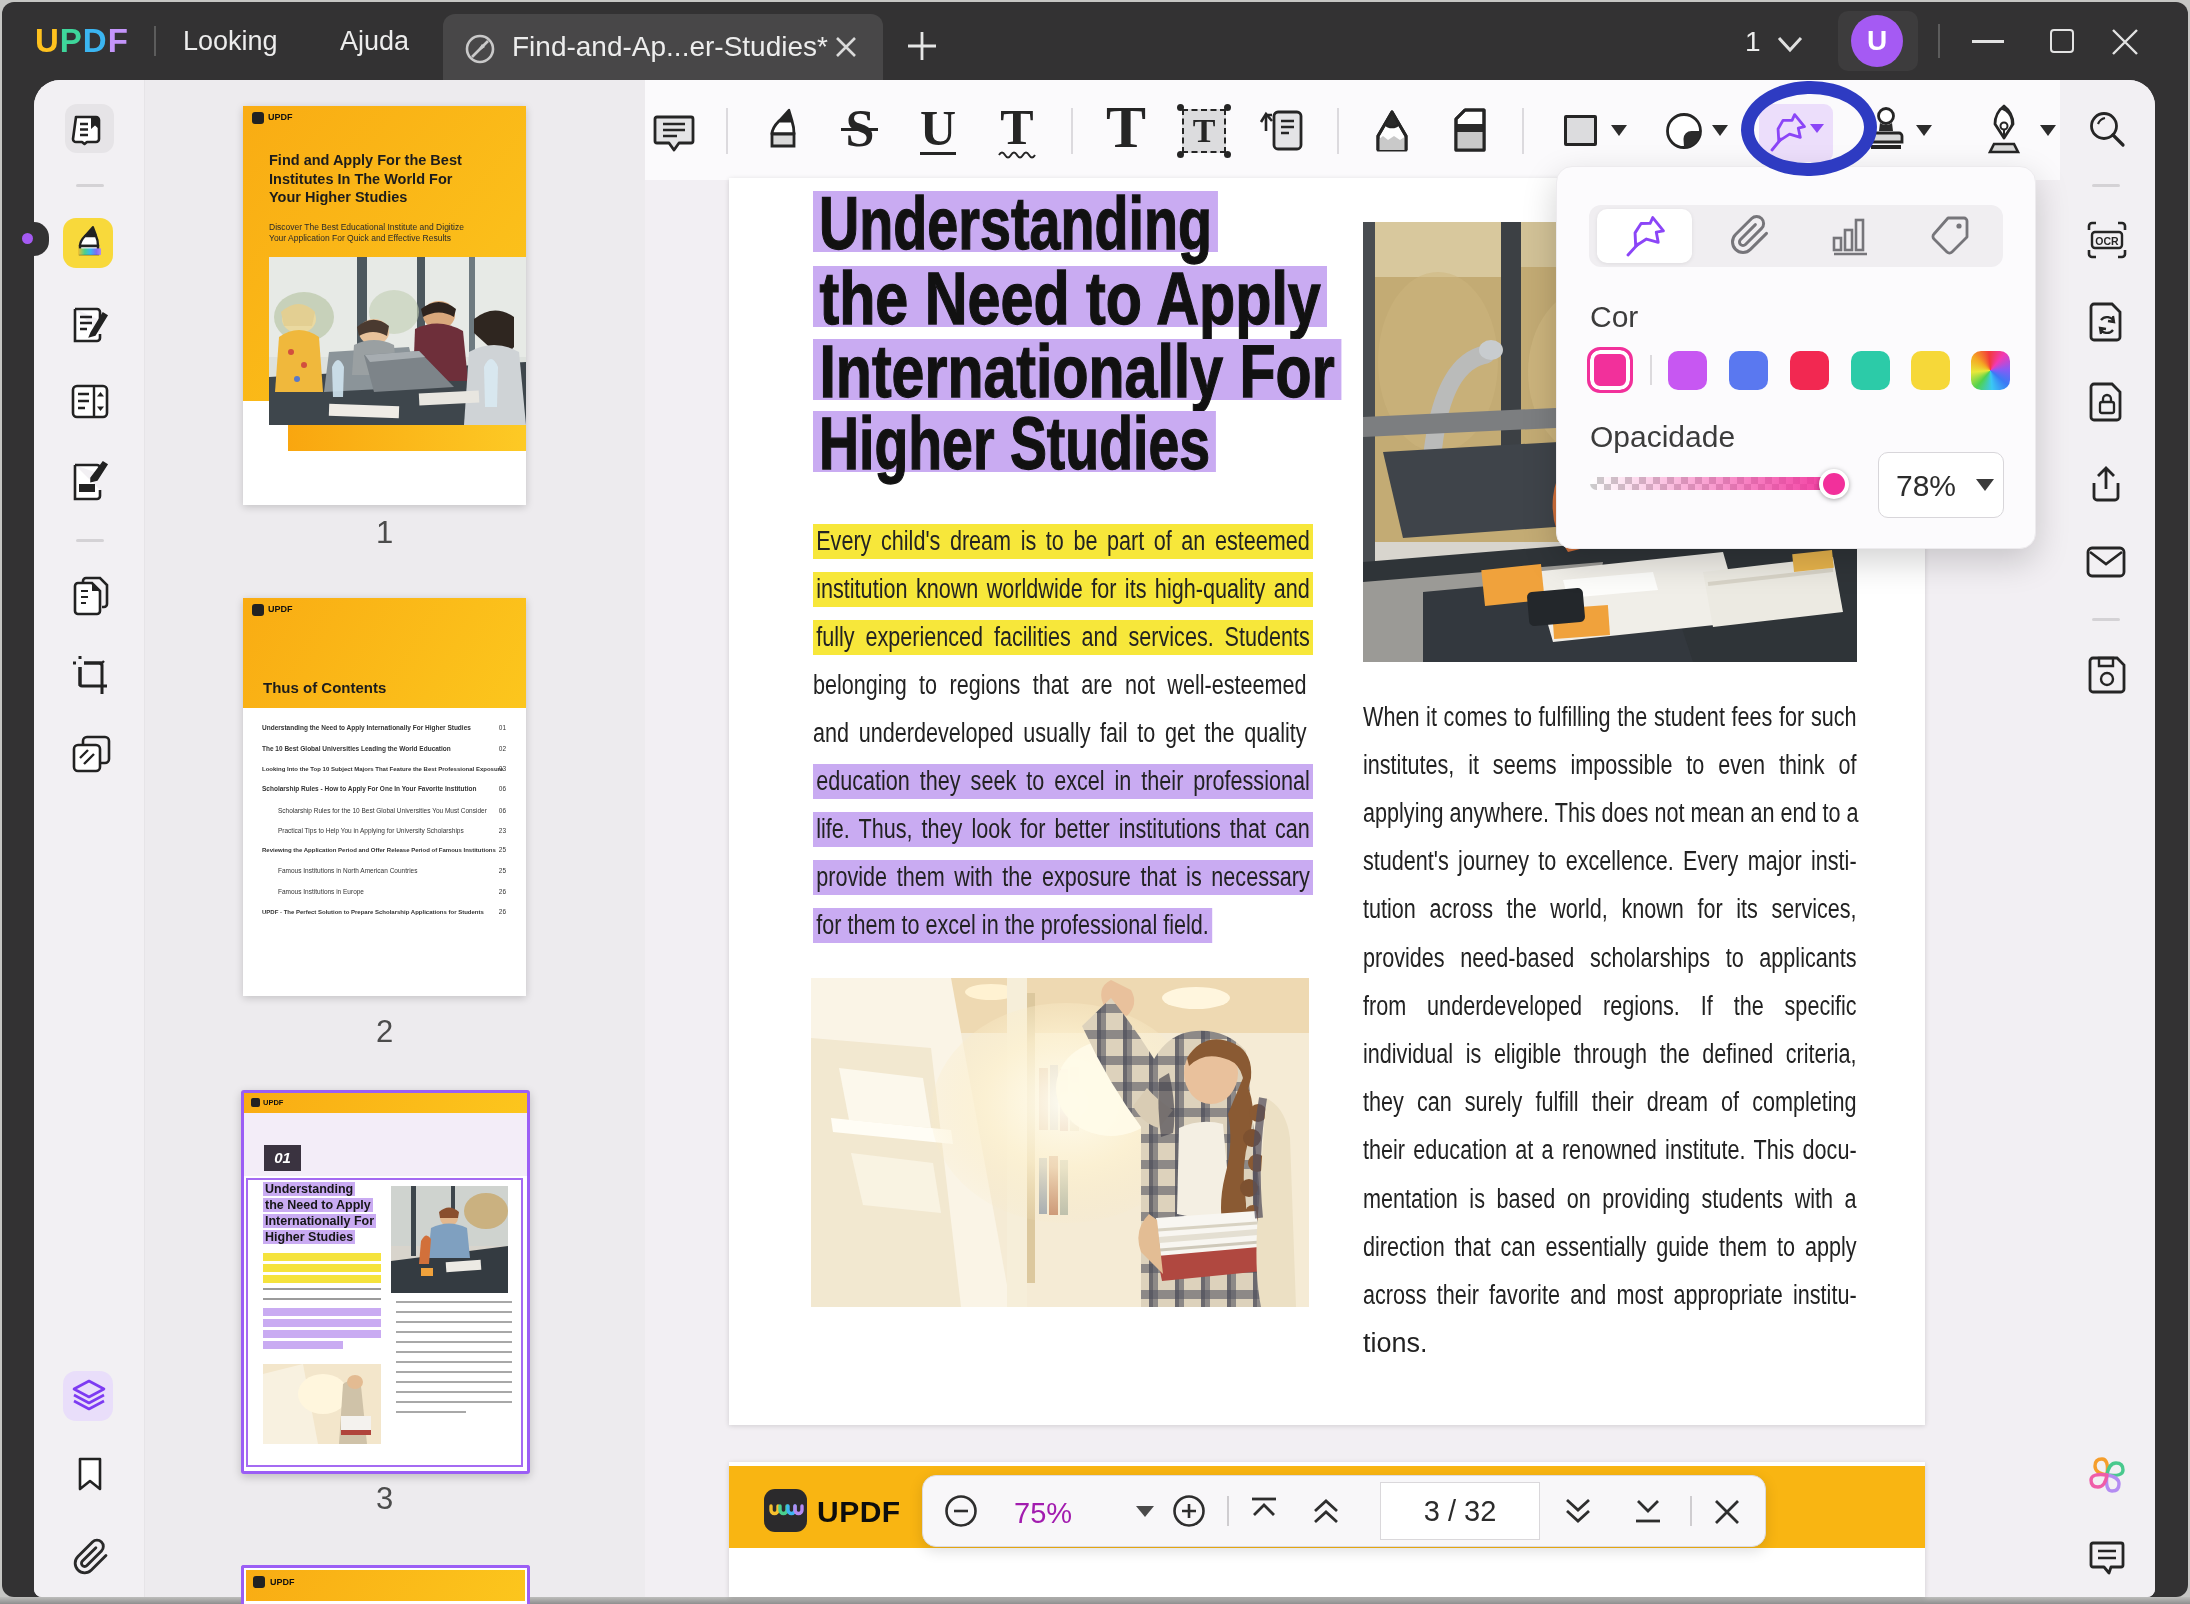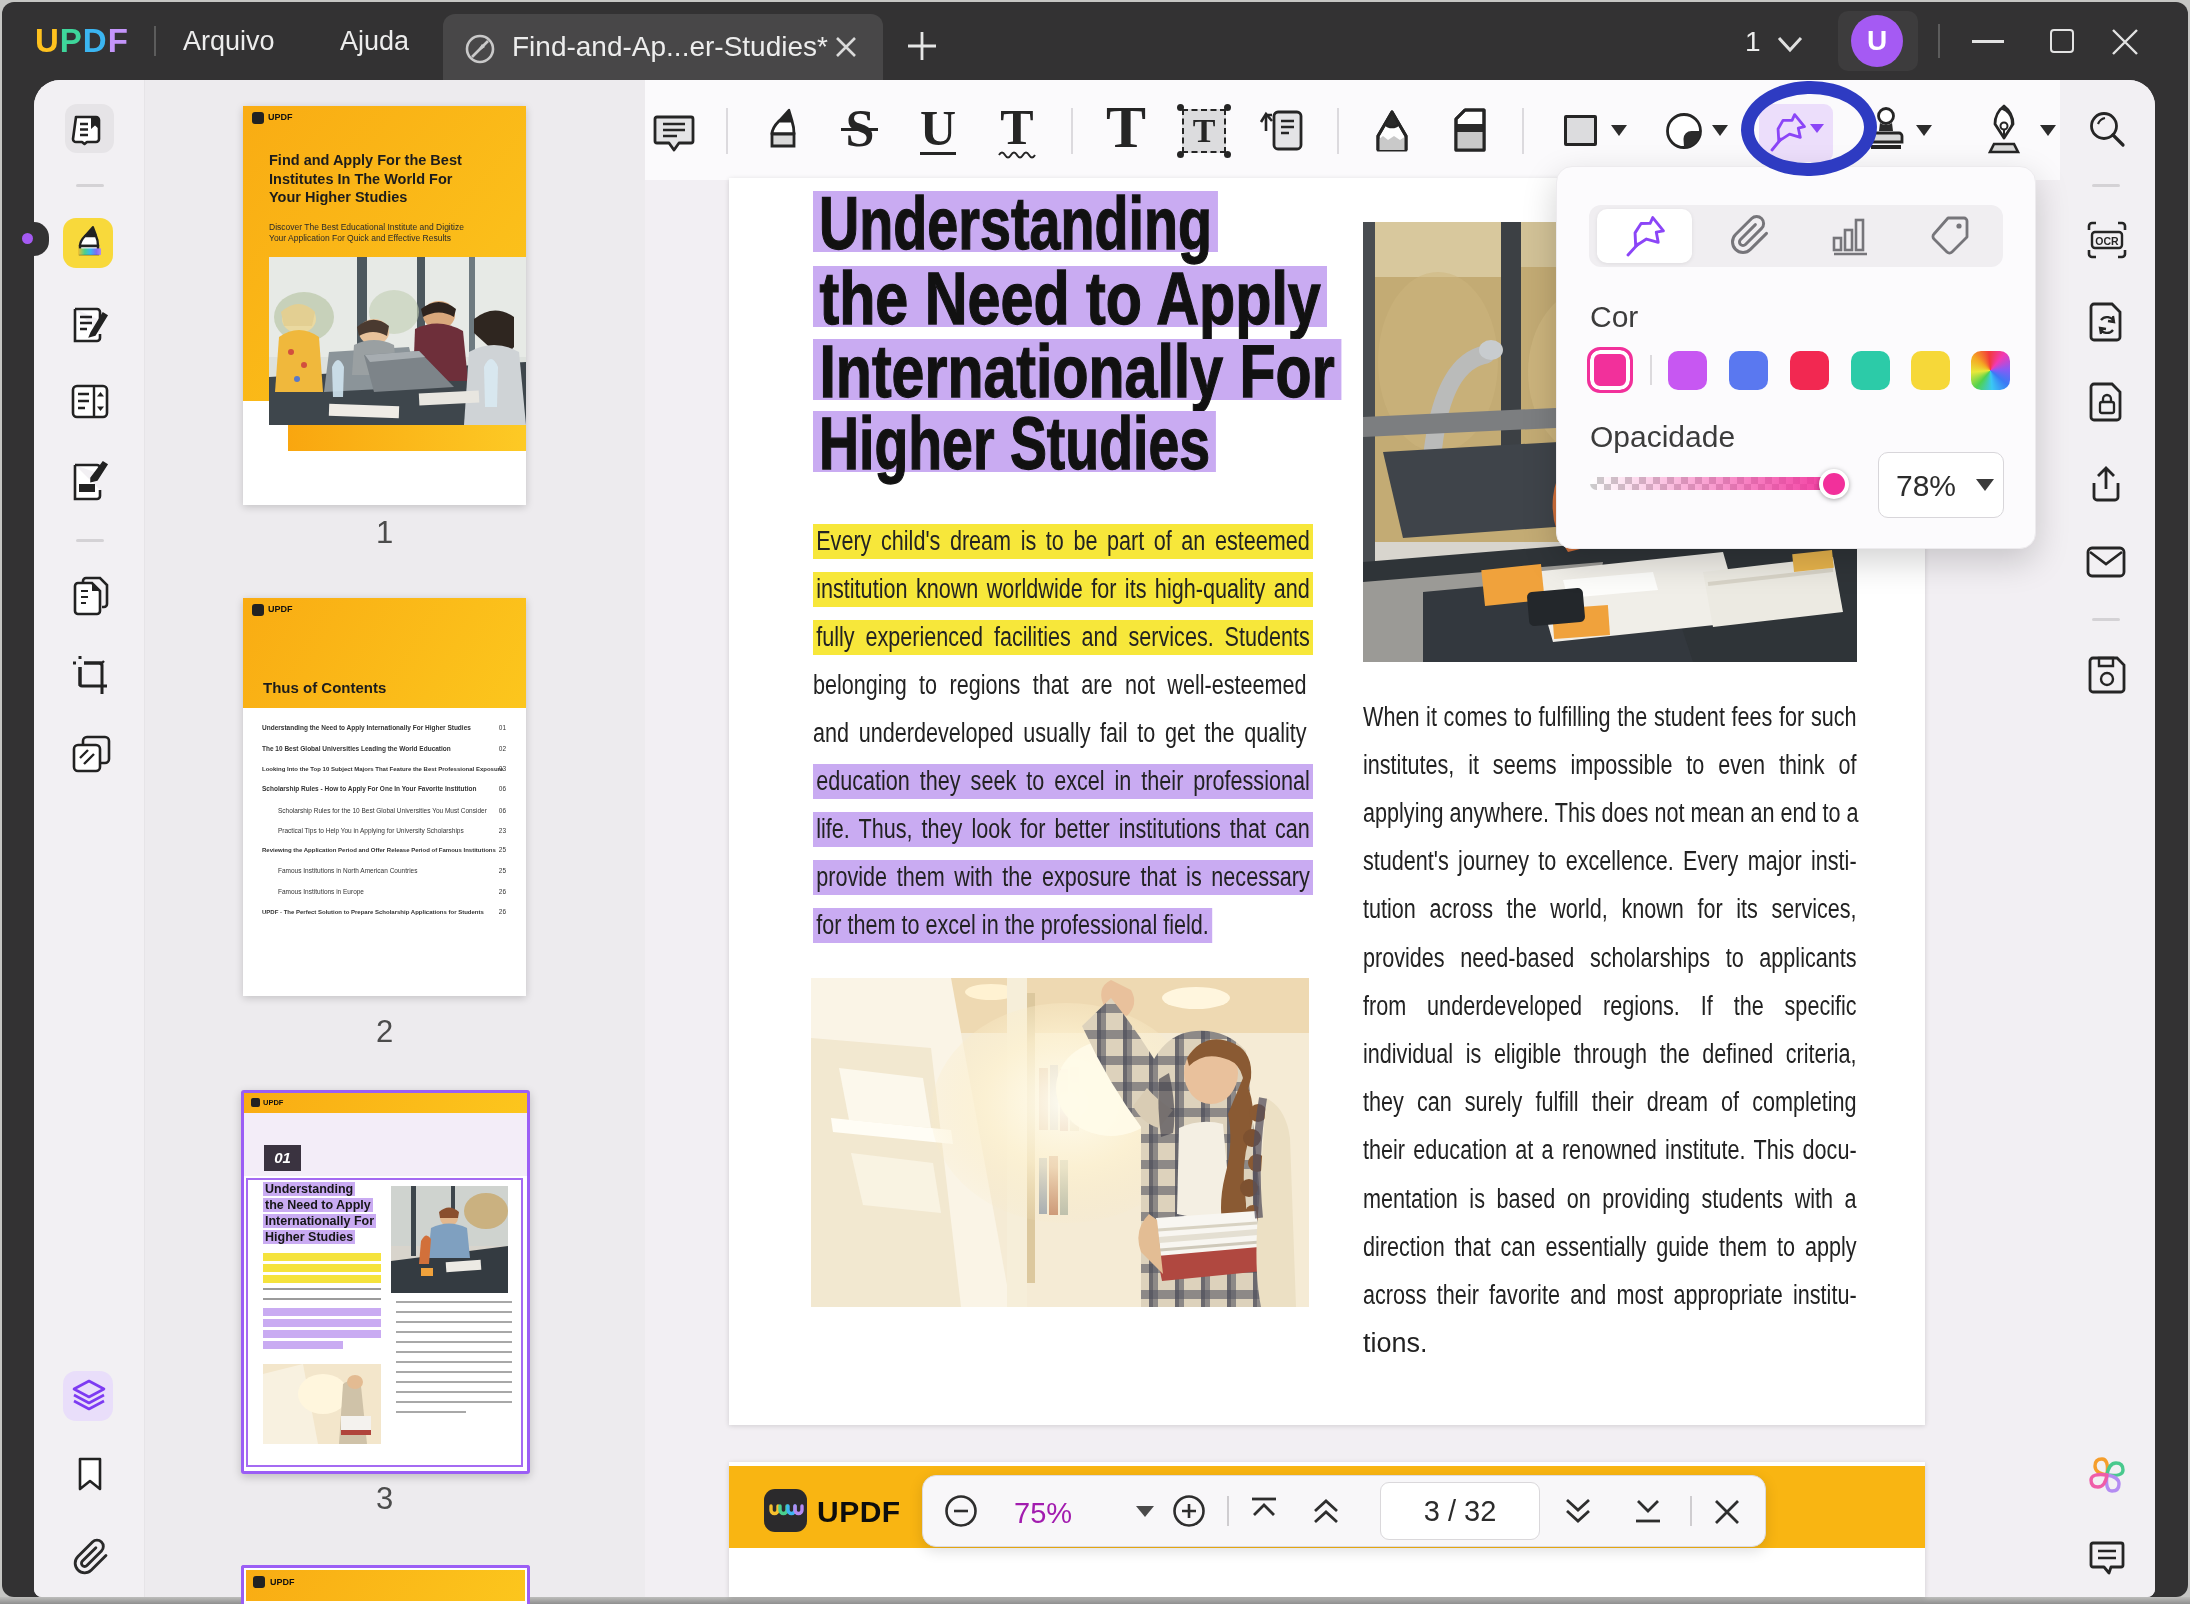--- a/index.html
+++ b/index.html
@@ -19,21 +19,21 @@
 .titline{position:absolute;height:61px;background:#c9abf2;color:#111;font-weight:bold;font-size:74px;line-height:66px;white-space:nowrap;transform-origin:0 0;-webkit-text-stroke:1.3px #151515}
 </style></head>
 <body>
 <div class="win"></div>
 <div class="app"></div>
 <div class="bstrip"></div>
 
 <div class="abs" style="left:35px;top:22px;font-size:33px;font-weight:bold;letter-spacing:1px">
 <span style="color:#fec11e">U</span><span style="color:#3ed69b">P</span><span style="color:#3bb5f1">D</span><span style="color:#c495fa">F</span></div>
 <div class="abs" style="left:154px;top:26px;width:2px;height:30px;background:#5c5c5c"></div>
-<div class="ttxt abs" style="left:183px;top:26px">Arquivo</div>
+<div class="ttxt abs" style="left:183px;top:26px">Looking</div>
 <div class="ttxt abs" style="left:340px;top:26px">Ajuda</div>
 <div class="abs" style="left:443px;top:14px;width:440px;height:71px;background:#484748;border-radius:12px 12px 0 0"></div>
 <svg class="abs" style="left:462px;top:31px" width="36" height="36" viewBox="0 0 36 36">
     <circle cx="18" cy="18" r="13" fill="none" stroke="#c9c9c9" stroke-width="2.6"></circle>
     <path d="M10 26 L26 10" stroke="#c9c9c9" stroke-width="2.6"></path>
     <path d="M14 22 l6 -9 l3 3 l-9 6z" fill="#c9c9c9"></path>
   </svg>
 <div class="ttxt abs" style="left:512px;top:31px;font-size:28px">Find-and-Ap...er-Studies*</div>
 <svg class="abs" style="left:833px;top:34px" width="26" height="26" viewBox="0 0 26 26">
     <path d="M4 4 L22 22 M22 4 L4 22" stroke="#dadada" stroke-width="2.6"></path>
@@ -530,21 +530,21 @@
 <div class="sep-v" style="left:1227px;top:1496px;height:30px;background:#cfcdd0"></div>
 <svg class="abs" style="left:1248px;top:1495px" width="32" height="32" viewBox="0 0 32 32">
     <path d="M4 4 h24" stroke="#2e2e2e" stroke-width="2.8"></path>
     <path d="M6 20 L16 10 L26 20" fill="none" stroke="#2e2e2e" stroke-width="2.8"></path>
     <path d="M16 10 V30" stroke="#2e2e2e" stroke-width="0"></path>
   </svg>
 <svg class="abs" style="left:1310px;top:1495px" width="32" height="32" viewBox="0 0 32 32">
     <path d="M5 16 L16 6 L27 16" fill="none" stroke="#2e2e2e" stroke-width="2.8"></path>
     <path d="M5 27 L16 17 L27 27" fill="none" stroke="#2e2e2e" stroke-width="2.8"></path>
   </svg>
-<div class="abs" style="left:1380px;top:1482px;width:160px;height:58px;background:#fff;border:1.5px solid #dad8db;border-radius:9px;font-size:29px;color:#2b2b2b;text-align:center;line-height:56px">3  /  32</div>
+<div class="abs" style="left:1380px;top:1482px;width:160px;height:58px;background:#fff;border:1.5px solid #dad8db;border-radius:0;font-size:29px;color:#2b2b2b;text-align:center;line-height:56px">3  /  32</div>
 <svg class="abs" style="left:1562px;top:1495px" width="32" height="32" viewBox="0 0 32 32">
     <path d="M5 5 L16 15 L27 5" fill="none" stroke="#2e2e2e" stroke-width="2.8"></path>
     <path d="M5 16 L16 26 L27 16" fill="none" stroke="#2e2e2e" stroke-width="2.8"></path>
   </svg>
 <svg class="abs" style="left:1632px;top:1495px" width="32" height="32" viewBox="0 0 32 32">
     <path d="M6 6 L16 16 L26 6" fill="none" stroke="#2e2e2e" stroke-width="2.8"></path>
     <path d="M4 26 h24" stroke="#2e2e2e" stroke-width="2.8"></path>
   </svg>
 <div class="sep-v" style="left:1690px;top:1496px;height:30px;background:#cfcdd0"></div>
 <svg class="abs" style="left:1712px;top:1497px" width="30" height="30" viewBox="0 0 30 30">

